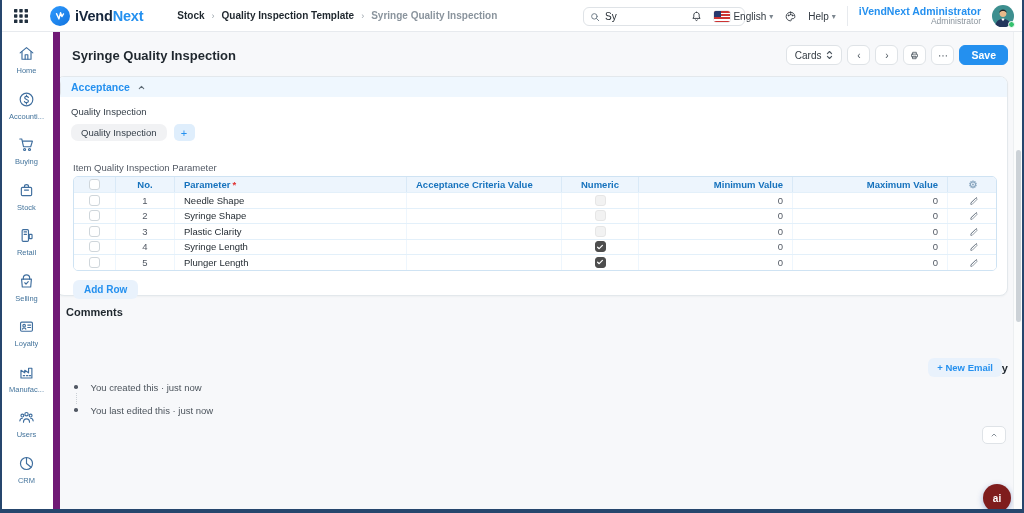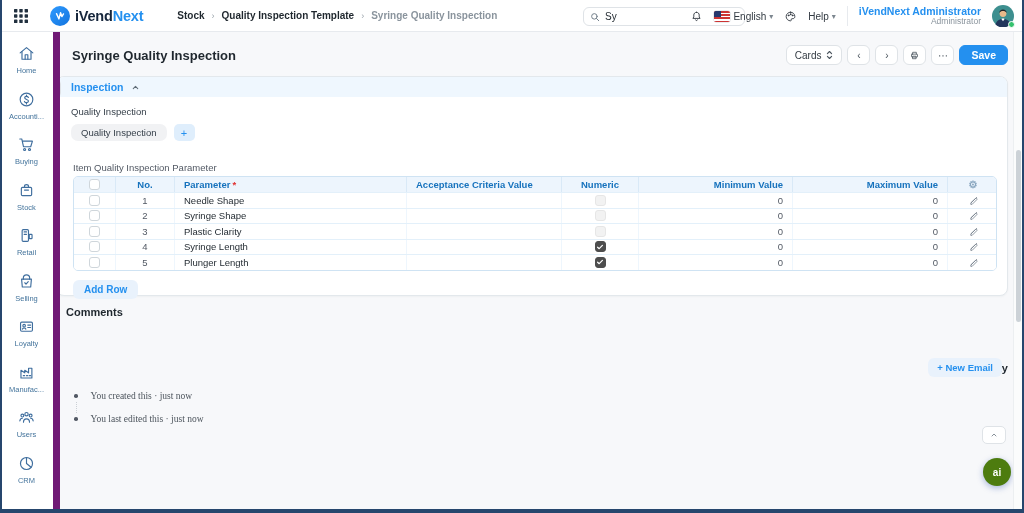--- a/index.html
+++ b/index.html
@@ -114,31 +114,31 @@
   .comment-input { flex:1; height:19px; background:#f0f1f3; border:1px solid #e0e3e7; border-radius:8px;
     font-size:9.5px; color:#1f272e; padding:0 10px; font-family:"Liberation Sans",sans-serif; outline:none; }
   .comment-input::placeholder { color:#9aa2a9; }
 
   
   .activity { position:absolute; left:8px; top:322px; width:952px; }
   .activity .section-h { margin:8px 0 0 10px;text-align:right; }
   .new-email-btn { position:absolute; right:6px; top:4px; background:#e9f2fc; color:#2490ef; border:none;
     border-radius:6px; padding:4px 9px; font-size:9.5px; font-weight:700; cursor:pointer;
     font-family:"Liberation Sans",sans-serif; }
-  .act-list { margin-top:16px; padding-left:18px;font-family:Liberation Serif, serif; }
+  .act-list { margin-top:7px; padding-left:18px; }
   .act-item { display:flex; align-items:center; gap:13px; font-size:9.5px; color:#4c545c; height:12px; }
   .act-dot { width:3.5px; height:3.5px; background:#525964; border-radius:50%; flex:0 0 auto; }
   .act-gap { height:11px; border-left:1px dotted #cbd0d5; margin-left:1.5px; }
 
   
   .scrolltop-btn { position:absolute; right:18px; top:394px; width:24px; height:18px; background:#fff;
     border:1px solid #dfe3e7; border-radius:5px; color:#7c868f; font-size:8px; cursor:pointer;
     display:flex; align-items:center; justify-content:center; }
-  .fab { position:absolute; right:13px; top:426px; width:28px; height:28px; border-radius:50%;
-    background:#4d7c0f; color:#fff; font-size:10px; font-weight:700; border:none; cursor:pointer;
+  .fab { position:absolute; right:13px; top:452px; width:28px; height:28px; border-radius:50%;
+    background:#7f1d1d; color:#fff; font-size:10px; font-weight:700; border:none; cursor:pointer;
     box-shadow:0 2px 6px rgba(20,60,160,.35); font-family:"Liberation Sans",sans-serif; }
 
   
   .scrollbar { position:absolute; top:32px; right:2px; bottom:4px; width:9px; background:#fbfcfc;
     border-left:1px solid #eceff1; z-index:50; }
   .scrollbar .thumb { position:absolute; top:118px; left:1.5px; width:5.5px; height:172px;
     border-radius:3px; background:#ccd2d7; cursor:pointer; }
 </style>
 </head>
 <body>
@@ -363,21 +363,21 @@
           <span class="glyph">⋯</span>
         </button>
       <button class="save-btn">Save</button>
     </div>
   </div>
 
   <div class="expand-tab">›</div>
 
   <section class="card">
     <div class="conn-strip">
-      <span class="conn-title">Inspection</span>
+      <span class="conn-title">Acceptance</span>
       <span>
         <svg width="9" height="9" viewBox="0 0 16 16" fill="none" stroke="#5f6b76" stroke-width="1.8" stroke-linecap="round" stroke-linejoin="round">
             <path d="M4 10 L8 6 L12 10"></path>
           </svg>
       </span>
     </div>
     <div class="conn-body">
       <div class="conn-field-label">Quality Inspection</div>
       <div class="conn-links">
         <span class="link-pill">Quality Inspection</span>

